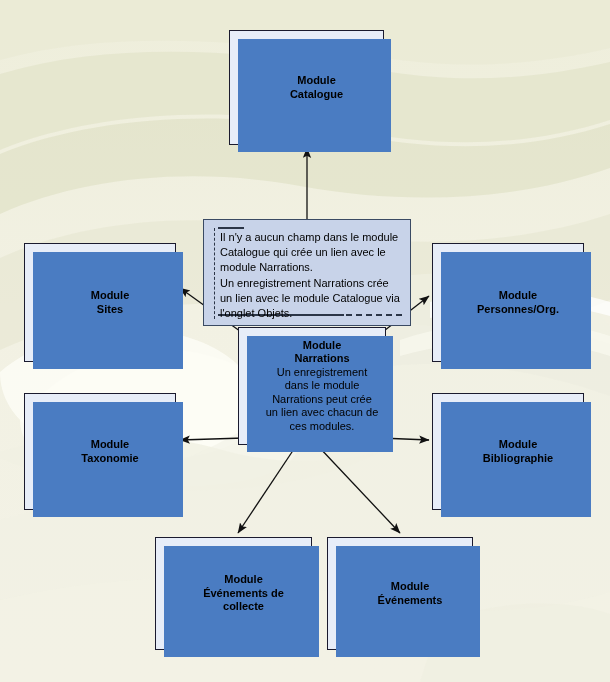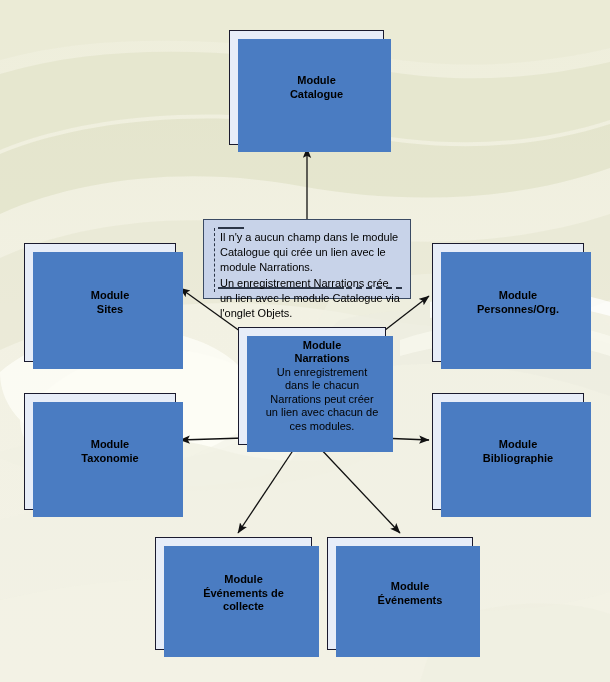--- a/index.html
+++ b/index.html
@@ -202,39 +202,39 @@
     <div class="node-inner">
       <div class="node-title">Module
 Bibliographie</div>
     </div>
   </div>
 
   <div class="node" style="left:238px; top:327px; width:148px; height:118px;">
     <div class="node-inner">
       <div class="node-title">Module
 Narrations</div>
-      <div class="node-desc">Un enregistrement dans le chacun Narrations peut créer un lien avec chacun de ces modules.</div>
+      <div class="node-desc">Un enregistrement dans le module Narrations peut crée un lien avec chacun de ces modules.</div>
     </div>
   </div>
 
   <div class="node" style="left:155px; top:537px; width:157px; height:113px;">
     <div class="node-inner">
       <div class="node-title">Module
 Événements de collecte</div>
     </div>
   </div>
 
   <div class="node" style="left:327px; top:537px; width:146px; height:113px;">
     <div class="node-inner">
       <div class="node-title">Module
 Événements</div>
     </div>
   </div>
 
-  <div id="note" style="left:203px; top:219px; width:208px; height:80px;">
+  <div id="note" style="left:203px; top:219px; width:208px; height:107px;">
     <div class="note-deco" id="note-dash-left"></div>
     <div class="note-deco" id="note-tick-top"></div>
     <div id="note-text">Il n'y a aucun champ dans le module Catalogue qui crée un lien avec le module Narrations.
 Un enregistrement Narrations crée un lien avec le module Catalogue via l'onglet Objets.</div>
     <div class="note-deco" id="note-rule-solid"></div>
     <div class="note-deco" id="note-rule-dashed"></div>
   </div>
 
 </div>
 

